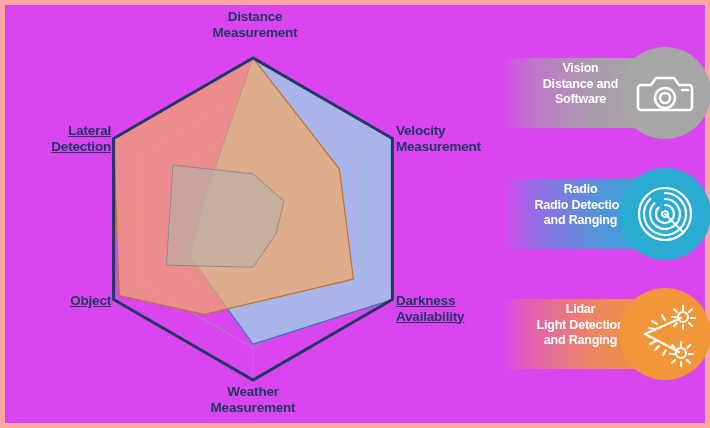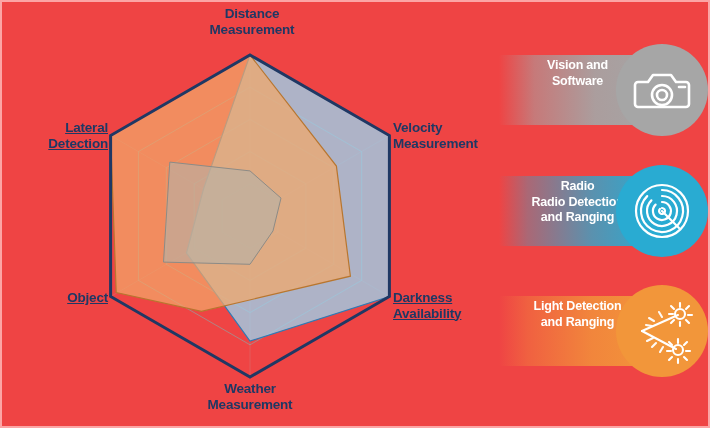--- a/index.html
+++ b/index.html
@@ -6,22 +6,22 @@
   body{
     width:710px;height:428px;
     background:#ffffff;
     font-family:"Liberation Sans", sans-serif;
     overflow:hidden;
   }
   #frame{
     position:relative;
     width:710px;height:428px;
     box-sizing:border-box;
-    border:2px solid #fca5a5;
-    background:#ef4444;
+    border:5px solid #fca5a5;
+    background:#d946ef;
   }
 
   
   #chart-area{
     position:absolute;left:0;top:0;width:500px;height:428px;
   }
   #radar-svg{position:absolute;left:0;top:0;}
 
   .axis-label{
     position:absolute;
@@ -156,21 +156,22 @@
       <span>Lateral</span><br>
       <span>Detection</span>
     </div>
   </div>
 
   <div id="legend">
 
     <div class="legend-item" id="legend-vision">
       <div class="legend-bar"></div>
       <div class="legend-text">
-        <span class="l2">Vision and</span>
+        <span class="l1">Vision</span>
+        <span class="l2">Distance and</span>
         <span class="l3">Software</span>
       </div>
       <div class="legend-circle">
         <svg width="92" height="92" viewBox="0 0 92 92">
           <g fill="none" stroke="#ffffff" stroke-width="2.6" stroke-linejoin="round" stroke-linecap="round">
             <path d="M22 38 h10 l5 -7 h18 l5 7 h10 a3 3 0 0 1 3 3 v19 a3 3 0 0 1 -3 3 H22 a3 3 0 0 1 -3 -3 V41 a3 3 0 0 1 3 -3 z"></path>
             <circle cx="46" cy="51" r="10"></circle>
             <circle cx="46" cy="51" r="5"></circle>
             <line x1="63" y1="43" x2="69" y2="43"></line>
           </g>
@@ -195,20 +196,21 @@
             <path d="M46 43 a3 3 0 1 1 -2.1 0.9"></path>
             <line x1="46" y1="46" x2="63" y2="63"></line>
           </g>
         </svg>
       </div>
     </div>
 
     <div class="legend-item" id="legend-lidar">
       <div class="legend-bar"></div>
       <div class="legend-text">
+        <span class="l1">Lidar</span>
         <span class="l2">Light Detection</span>
         <span class="l3">and Ranging</span>
       </div>
       <div class="legend-circle">
         <svg width="92" height="92" viewBox="0 0 92 92">
           <g fill="none" stroke="#ffffff" stroke-width="2.1" stroke-linecap="round">
             <path d="M26 46 L62 30"></path>
             <path d="M26 46 L60 64"></path>
             <circle cx="64" cy="29" r="5"></circle>
             <circle cx="62" cy="65" r="5"></circle>

